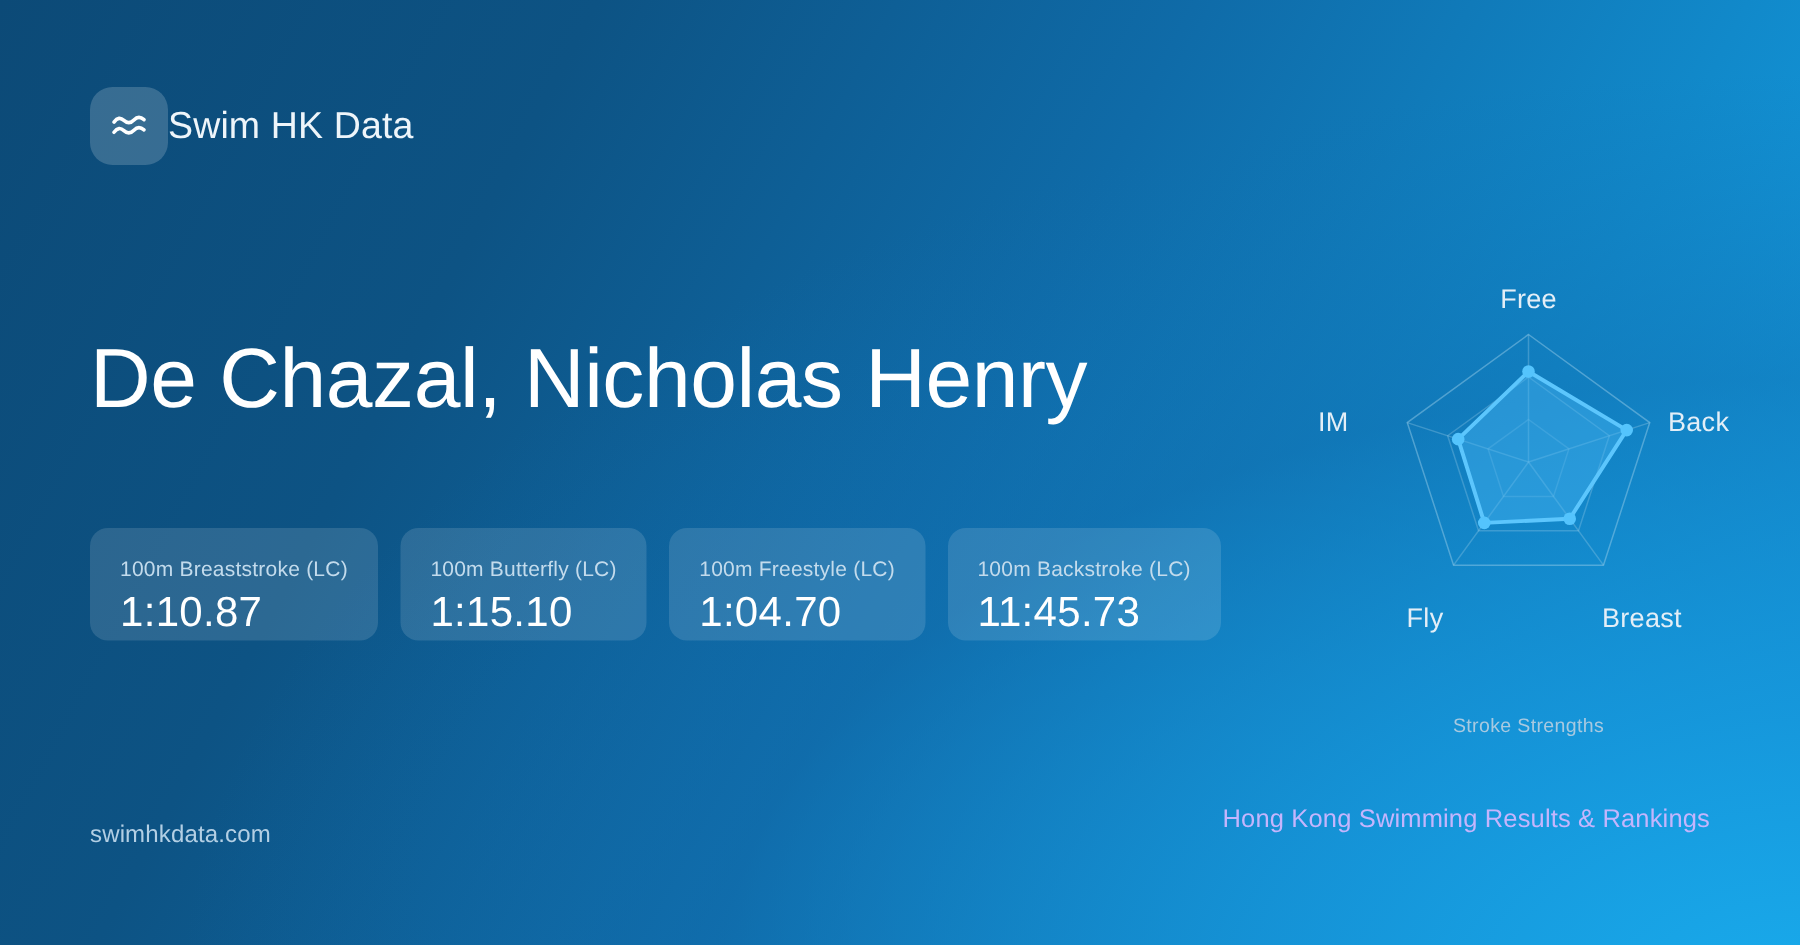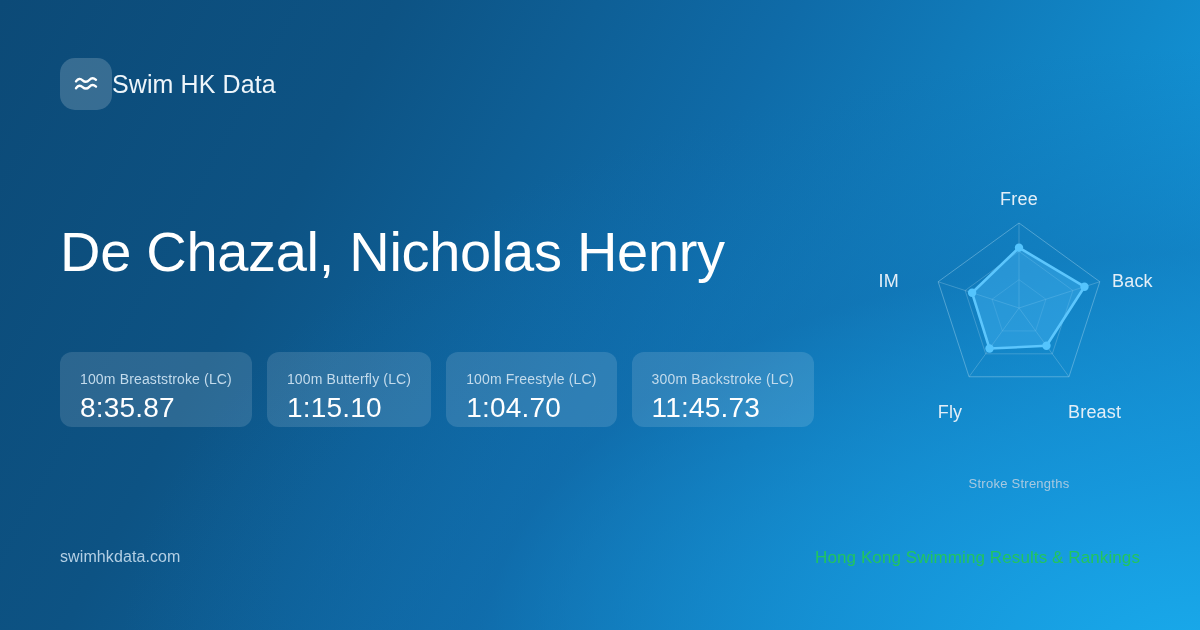--- a/index.html
+++ b/index.html
@@ -81,22 +81,22 @@
     position:absolute; left:150px; top:283px; transform:translateX(-50%);
     font-size:13px; color:#a8c9e0; letter-spacing:0.25px; white-space:nowrap;margin-top:33px;
   }
 
   
   .footer-left {
     position:absolute; left:60px; top:548px;
     font-size:16px; color:#b3cfe4; letter-spacing:0.1px;
   }
   .footer-right {
-    position:absolute; right:60px; top:548px;
-    font-size:17px; color:#22c55e; letter-spacing:0.1px;
+    position:absolute; right:60px; top:536px;
+    font-size:17px; color:#c4b5fd; letter-spacing:0.1px;
   }
 </style>
 </head>
 <body>
 
 <div id="bg"></div>
 
 <div id="page">
 
   <div class="brand">
@@ -109,32 +109,32 @@
     <div class="brand-name">Swim HK Data</div>
   </div>
 
   <div class="hero">
     <div class="athlete-name">De Chazal, Nicholas Henry</div>
   </div>
 
   <div class="cards">
     <div class="card">
       <div class="card-label">100m Breaststroke  (LC)</div>
-      <div class="card-value">8:35.87</div>
+      <div class="card-value">1:10.87</div>
     </div>
     <div class="card">
       <div class="card-label">100m Butterfly  (LC)</div>
       <div class="card-value">1:15.10</div>
     </div>
     <div class="card">
       <div class="card-label">100m Freestyle (LC)</div>
       <div class="card-value">1:04.70</div>
     </div>
     <div class="card">
-      <div class="card-label">300m Backstroke  (LC)</div>
+      <div class="card-label">100m Backstroke  (LC)</div>
       <div class="card-value">11:45.73</div>
     </div>
   </div>
 
   <div class="radar-wrap">
     <svg class="radar-svg" width="300" height="300" viewBox="0 0 300 300">
       <g>
         <polygon id="ring-3" fill="none" stroke="#9ed0ea" stroke-opacity="0.45" stroke-width="1" points="150.00,63.00 230.84,121.73 199.96,216.77 100.04,216.77 69.16,121.73"></polygon>
         <polygon id="ring-2" fill="none" stroke="#9ed0ea" stroke-opacity="0.30" stroke-width="1" points="150.00,91.33 203.89,130.49 183.31,193.84 116.69,193.84 96.11,130.49"></polygon>
         <polygon id="ring-1" fill="none" stroke="#9ed0ea" stroke-opacity="0.25" stroke-width="1" points="150.00,119.67 176.95,139.24 166.65,170.92 133.35,170.92 123.05,139.24"></polygon>

